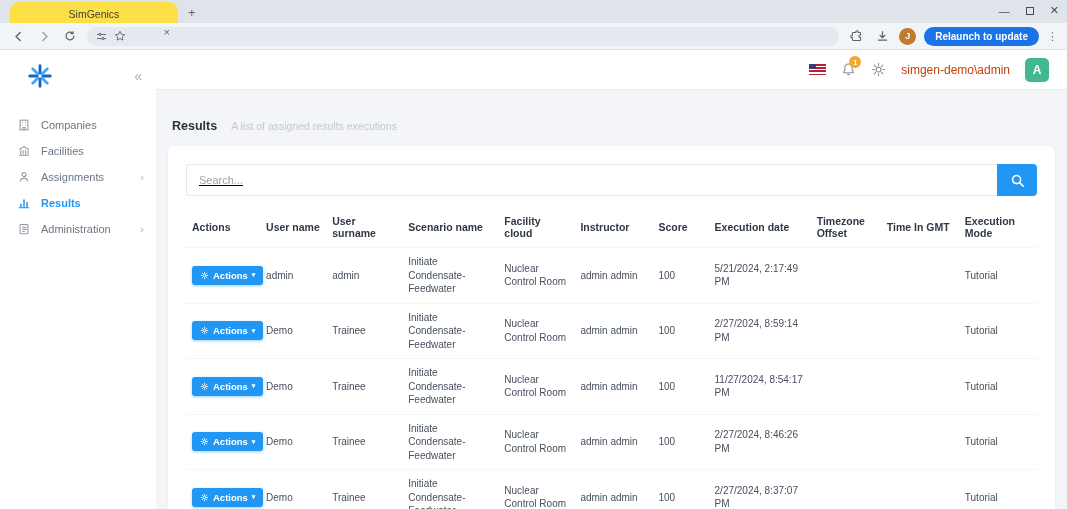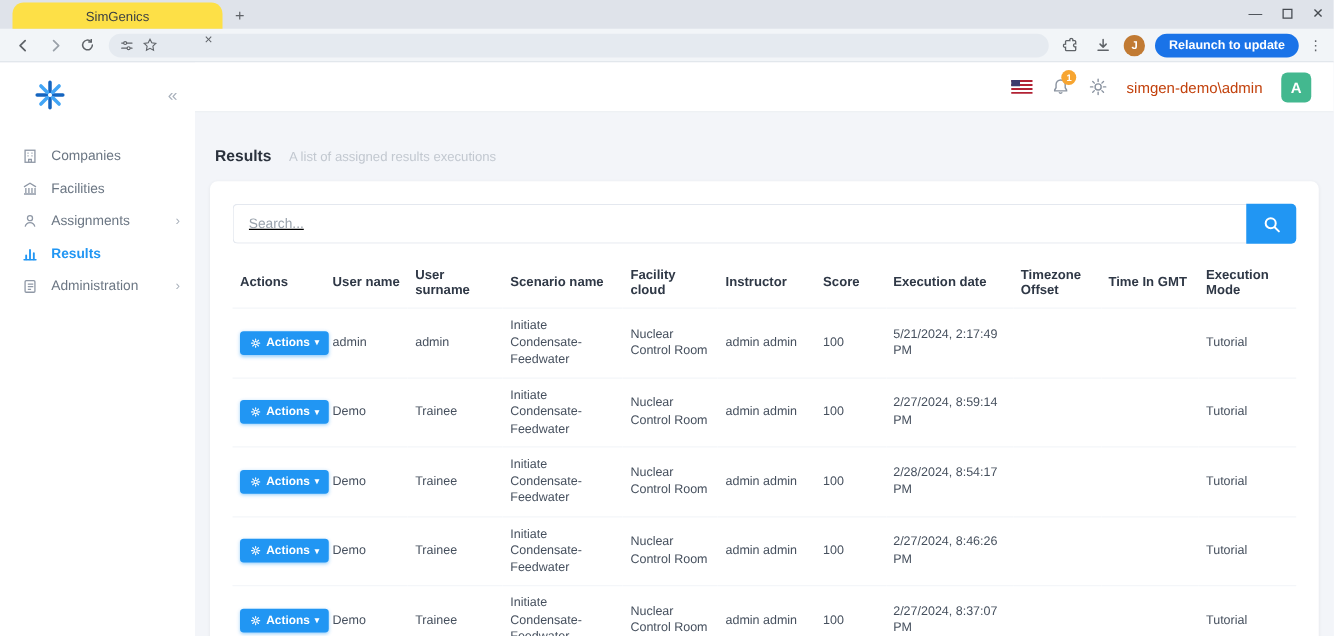--- a/index.html
+++ b/index.html
@@ -338,21 +338,21 @@
         <span>Actions</span>
         <span class="caret">▾</span>
       </button>
     </td>
     <td>Demo</td>
     <td>Trainee</td>
     <td>Initiate Condensate-Feedwater</td>
     <td>Nuclear Control Room</td>
     <td>admin admin</td>
     <td>100</td>
-    <td>2/28/2024, 8:54:17 PM</td>
+    <td>11/27/2024, 8:54:17 PM</td>
     <td></td>
     <td></td>
     <td>Tutorial</td>
   </tr>
             <tr>
     <td>
       <button class="actions-btn">
         <svg width="9" height="9" viewBox="0 0 16 16">
           <g stroke="#fff" stroke-width="1.6" fill="none" stroke-linecap="round">
             <path d="M8 2.2v1.8M8 12v1.8M2.2 8H4M12 8h1.8M3.9 3.9l1.3 1.3M10.8 10.8l1.3 1.3M3.9 12.1l1.3-1.3M10.8 5.2l1.3-1.3"></path>

